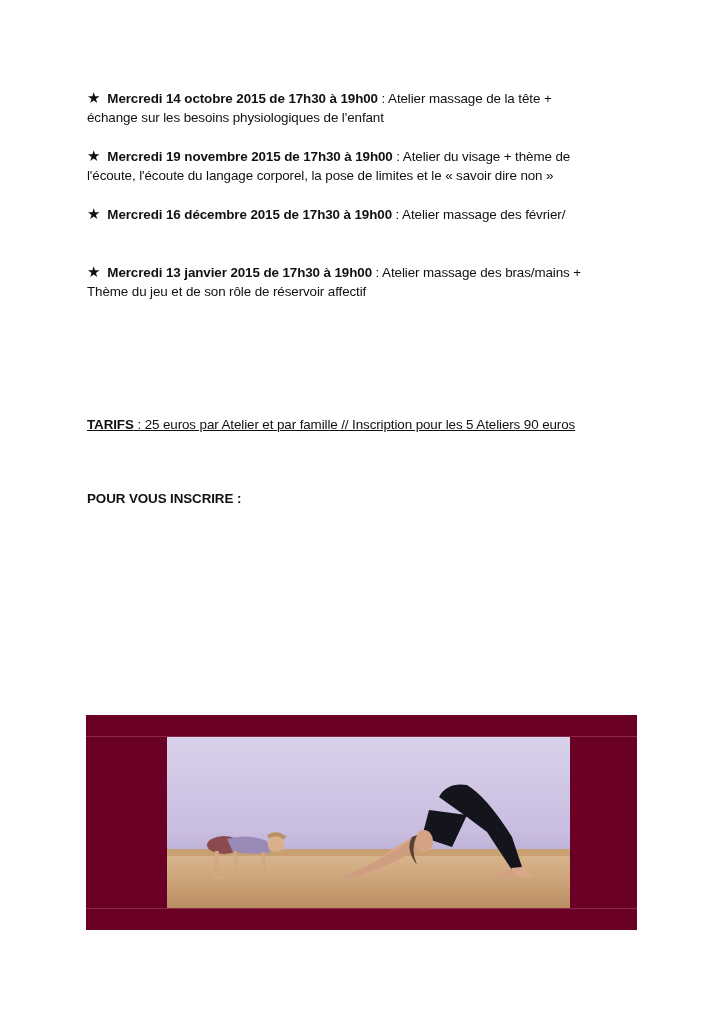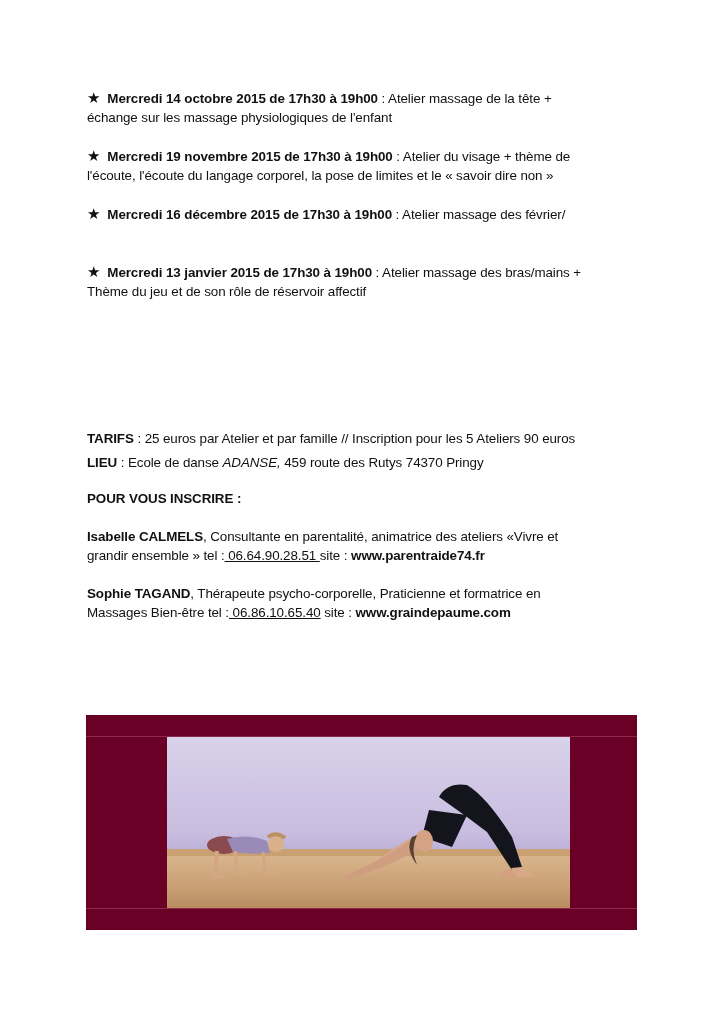--- a/index.html
+++ b/index.html
@@ -30,59 +30,48 @@
       background: linear-gradient(#d8b48c, #c99f74 60%, #b98c62);
     }
   </style>
 </head>
 <body>
 
 <div class="page">
 
   <div class="block" style="top:88px;">
     <span class="star">★</span><b>Mercredi 14 octobre 2015 de 17h30 à 19h00</b><span> : Atelier massage de la tête +</span><br>
-    <span>échange sur les massage physiologiques de l'enfant</span>
+    <span>échange sur les besoins physiologiques de l'enfant</span>
   </div>
 
   <div class="block" style="top:146px;">
     <span class="star">★</span><b>Mercredi 19 novembre 2015 de 17h30 à 19h00</b><span> : Atelier du visage + thème de</span><br>
     <span>l'écoute, l'écoute du langage corporel, la pose de limites et le « savoir dire non »</span>
   </div>
 
   <div class="block" style="top:204px;">
     <span class="star">★</span><b>Mercredi 16 décembre 2015 de 17h30 à 19h00</b><span> : Atelier massage des février/</span><br>
   </div>
 
   <div class="block" style="top:262px;">
     <span class="star">★</span><b>Mercredi 13 janvier 2015 de 17h30 à 19h00</b><span> : Atelier massage des bras/mains +</span><br>
     <span>Thème du  jeu et de son rôle de réservoir affectif</span>
   </div>
 
 
-  <div class="block" style="top:429px;">
+  <div class="block" style="top:415px;text-decoration:underline;">
     <b>TARIFS</b><span> :  25 euros par Atelier et par famille // Inscription pour les 5 Ateliers 90 euros</span>
   </div>
 
-  <div class="block" style="top:453px;">
-    <b>LIEU</b><span> : Ecole de danse </span><i>ADANSE,</i><span> 459 route des Rutys 74370 Pringy</span>
-  </div>
 
   <div class="block" style="top:489px;">
     <b>POUR VOUS INSCRIRE :</b>
   </div>
 
-  <div class="block" style="top:527px;">
-    <b>Isabelle CALMELS</b><span>, Consultante en parentalité, animatrice des ateliers «Vivre et</span><br>
-    <span>grandir ensemble » tel :</span><span class="u"> 06.64.90.28.51 </span><span> site : </span><b>www.parentraide74.fr</b>
-  </div>
 
-  <div class="block" style="top:584px;">
-    <b>Sophie TAGAND</b><span>, Thérapeute psycho-corporelle, Praticienne et formatrice en</span><br>
-    <span>Massages Bien-être tel :</span><span class="u"> 06.86.10.65.40</span><span>   site : </span><b>www.graindepaume.com</b>
-  </div>
 
   <div class="frame">
     <div class="line" style="top:21px;"></div>
     <div class="line" style="top:193px;"></div>
     <div class="photo">
       <div class="baseboard"></div>
       <div class="floor"></div>
       <svg width="403" height="171" viewBox="0 0 403 171" style="position:absolute;left:0;top:0;">
 
         <ellipse cx="57" cy="108" rx="17" ry="9" fill="#8a4a50"></ellipse>

